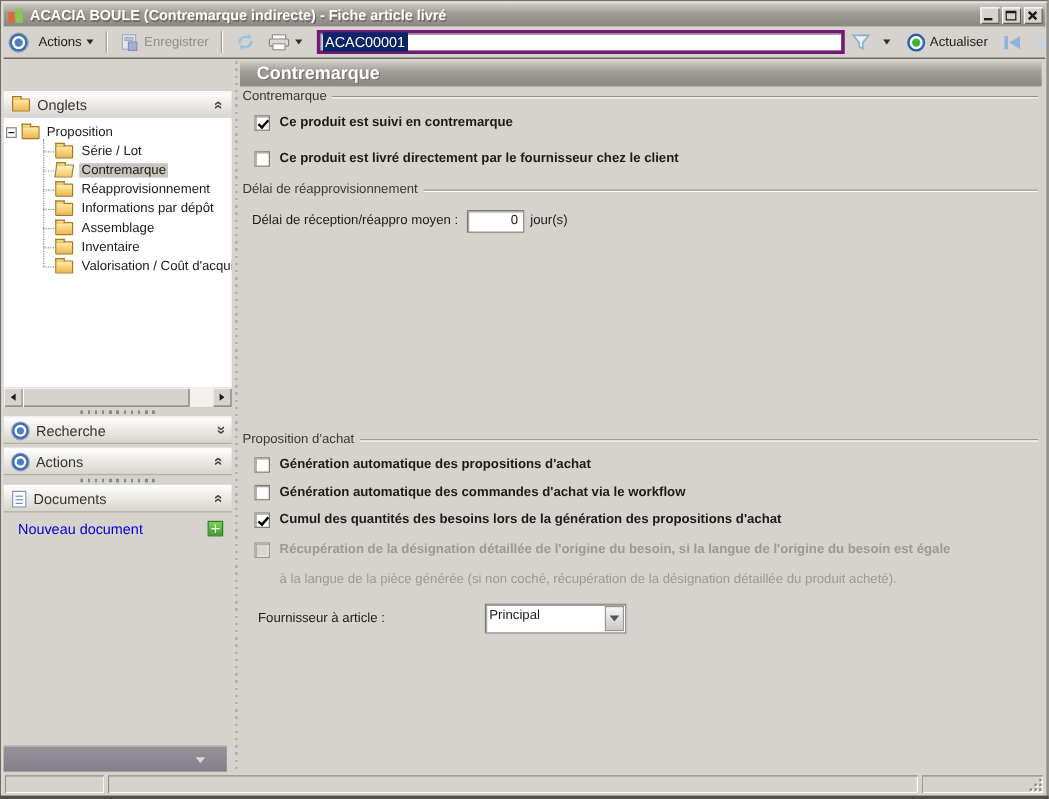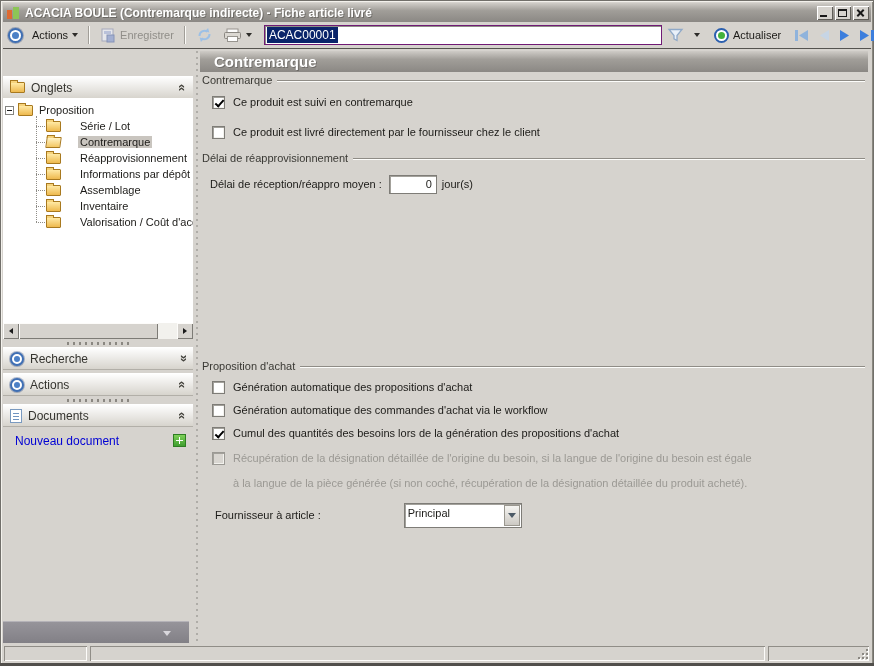--- a/index.html
+++ b/index.html
@@ -27,21 +27,21 @@
   .toolbar { position:absolute; left:3px; top:22px; right:3px; height:26px; display:flex; align-items:center; padding:0 6px 0 5px; }
   .tool-sep { width:2px; height:18px; border-left:1px solid #a19e98; border-right:1px solid #fbfaf7; margin:0 5px; flex:none; }
   .tbtn { display:flex; align-items:center; gap:4px; padding:2px 5px; border-radius:2px; flex:none; }
   .tbtn .lbl { font-size:11px; color:#1c1b18; }
   .tbtn.disabled .lbl { color:#908e89; }
   .caret { width:0; height:0; border-left:3px solid transparent; border-right:3px solid transparent; border-top:4px solid #2d2c29; flex:none; }
   .target { width:15px; height:15px; border-radius:50%; background:#fff; border:2px solid #3f6fb4; position:relative; flex:none; box-shadow:0 0 0 1px rgba(45,75,130,.35); }
   .target::after { content:""; position:absolute; inset:2px; border-radius:50%; background:#4c80c6; }
   .actualiser-ic { width:15px; height:15px; border-radius:50%; background:#fff; border:2px solid #2b5fae; position:relative; flex:none; }
   .actualiser-ic::after { content:""; position:absolute; inset:2px; border-radius:50%; background:#43b23c; }
-  .edit { width:398px; height:20px; background:#fff; border:1px solid #701a75; box-shadow:inset 1px 1px 0 #8f8d88; margin-left:7px; display:flex; align-items:center; padding:0 2px; flex:none; }
+  .edit { width:440px; height:20px; background:#fff; border:3px solid #701a75; box-shadow:inset 1px 1px 0 #8f8d88; margin-left:7px; display:flex; align-items:center; padding:0 2px; flex:none; }
   .edit .sel { background:#0a246a; color:#fff; padding:1px 2px; font-size:12px; }
   .navgrp { display:flex; align-items:center; gap:7px; margin-left:8px; flex:none; }
   .rightgrp { display:flex; align-items:center; margin-left:auto; }
 
   
   .content { position:absolute; left:3px; top:48px; right:3px; bottom:21px; border-top:1px solid #55534f; background:#d6d3ce; }
 
   
   .sidebar { position:absolute; left:0; top:2px; width:190px; bottom:2px; }
   .grad-h { background:linear-gradient(180deg,#cfccc7 0%, #a19e99 40%, #8b8884 100%); }
@@ -62,21 +62,21 @@
   .trow { position:relative; height:16px; display:flex; align-items:center; gap:4px; white-space:nowrap; }
   .trow .tlabel { font-size:11px; padding:0 2px; }
   .trow .tlabel.selected { background:#c9c5bf; }
   .expander { width:9px; height:9px; background:#fff; border:1px solid #848480; position:relative; flex:none; }
   .expander::after { content:""; position:absolute; left:1px; top:3px; width:5px; height:1px; background:#1a1a1a; }
   .root-row { padding-left:2px; margin-top:4px; }
   .child-row { padding-left:43px; }
   .stub { position:absolute; left:33px; top:8px; width:9px; border-top:1px dotted #8f8d88; }
   .vline { position:absolute; left:33px; top:18px; height:106px; border-left:1px dotted #8f8d88; }
   .child-row .folder { position:absolute; left:43px; top:3px; }
-  .child-row .tlabel { margin-left:32px; }
+  .child-row .tlabel { margin-left:20px; }
 
   .hscroll { position:absolute; left:0; right:0; top:272px; height:16px; display:flex; }
   .sbtn { width:16px; height:16px; background:#d6d3ce; box-shadow:inset 1px 1px 0 #fdfcfa, inset -1px -1px 0 #7d7b76; display:flex; align-items:center; justify-content:center; flex:none; }
   .arr-l { width:0;height:0;border-top:3px solid transparent;border-bottom:3px solid transparent;border-right:4px solid #1a1a1a; }
   .arr-r { width:0;height:0;border-top:3px solid transparent;border-bottom:3px solid transparent;border-left:4px solid #1a1a1a; }
   .strack { flex:1; background:#f2f1ed; position:relative; }
   .sthumb { position:absolute; left:0; top:0; bottom:0; width:139px; background:#d6d3ce; box-shadow:inset 1px 1px 0 #fdfcfa, inset -1px -1px 0 #7d7b76; }
 
   .dotrow { position:absolute; left:0; right:0; height:4px; display:flex; justify-content:center; }
   .dotrow i { width:62px; height:3px; background:repeating-linear-gradient(90deg,#8a8781 0 2px, rgba(0,0,0,0) 2px 6px); }
@@ -99,21 +99,21 @@
 
   
   .main { position:absolute; left:197px; right:0; top:2px; bottom:2px; }
   .main-h { position:absolute; left:0; right:3px; top:0; height:21px; display:flex; align-items:center; padding-left:14px; }
   .main-title { color:#fff; font-weight:bold; font-size:15px; text-shadow:1px 1px 0 rgba(60,58,54,.4); }
 
   .legend-row { position:absolute; left:2px; right:6px; height:14px; display:flex; align-items:center; }
   .lg-text { color:#3a3934; margin-right:5px; white-space:nowrap; }
   .lg-line { flex:1; height:2px; margin-top:1px; border-top:1px solid #8f8c86; border-bottom:1px solid #fdfdfb; }
 
-  .cbrow { position:absolute; left:12px; right:20px; height:14px; display:flex; align-items:center; gap:8px; }
+  .cbrow { position:absolute; left:12px; right:20px; height:14px; display:flex; align-items:center; gap:8px;font-weight:bold; }
   .cb { width:13px; height:13px; background:#fff; border:1px solid #7e7c77; box-shadow:inset 1px 1px 0 #a3a19b, inset -1px -1px 0 #f2f1ed; position:relative; flex:none; }
   .cb.checked::after { content:""; position:absolute; left:2px; top:3px; width:7px; height:3px; border-left:2px solid #000; border-bottom:2px solid #000; transform:rotate(-48deg); }
   .cb.disabled { background:#d9d6d1; border-color:#9b9994; }
   .cblabel { white-space:nowrap; }
   .cblabel.gray { color:#9b9994; }
   .line2 { position:absolute; left:33px; font-size:11px; color:#9b9994; white-space:nowrap; }
 
   .fieldrow { position:absolute; height:20px; display:flex; align-items:center; }
   .numfield { width:48px; height:19px; background:#fff; border:1px solid #7e7c77; box-shadow:inset 1px 1px 0 #a3a19b; text-align:right; padding:0 4px; line-height:17px; }
   .suffix { margin-left:5px; }

